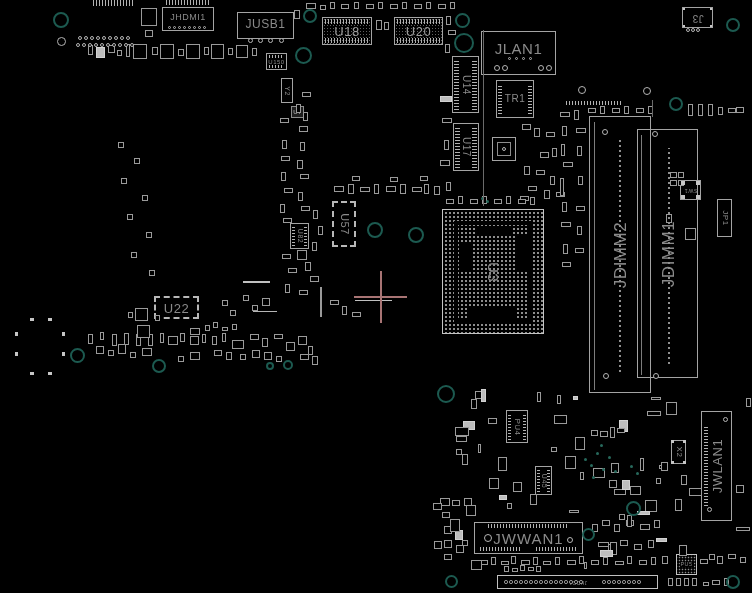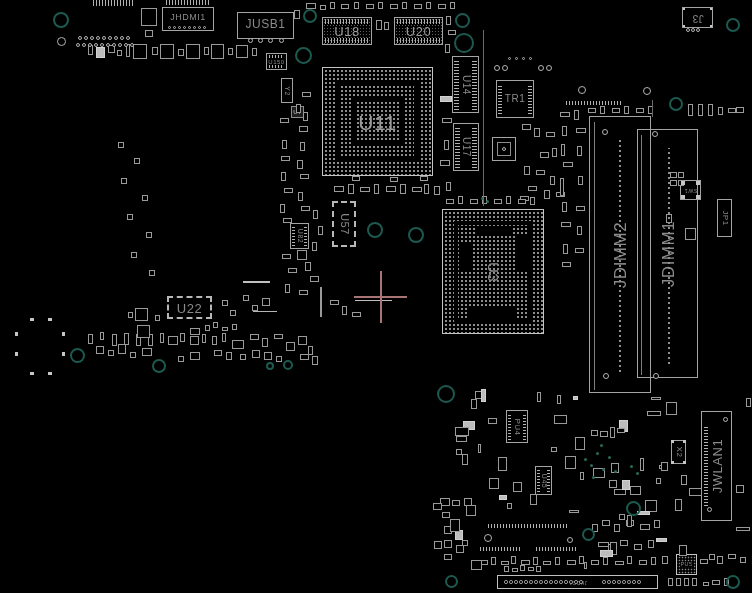--- a/index.html
+++ b/index.html
@@ -60,37 +60,35 @@
     <div class="pins h" style="left:2px;right:2px;top:1px;height:5px;"></div>
     <div class="pins h" style="left:2px;right:2px;bottom:1px;height:5px;"></div>
     <span class="lbl" style="font-size:13px;color:#999;">U18</span>
   </div>
   <div class="cmp qfp" style="left:394px;top:17px;width:49px;height:28px;">
     <div class="pins h" style="left:2px;right:2px;top:1px;height:5px;"></div>
     <div class="pins h" style="left:2px;right:2px;bottom:1px;height:5px;"></div>
     <span class="lbl" style="font-size:13px;color:#999;">U20</span>
   </div>
 
-  <div class="cmp bga" style="left:322px;top:67px;width:111px;height:109px;">
-    <div class="ring" style="left:13px;top:13px;right:13px;bottom:13px;border-width:5px;"></div>
-    <div class="ring" style="left:29px;top:29px;right:29px;bottom:29px;border-width:4px;"></div>
-    <span class="lbl" style="font-size:21px;color:#9a9a9a;">U11</span>
-  </div>
 
   <div class="cmp rot90" style="left:452px;top:56px;width:27px;height:57px;">
     <div class="pins v" style="top:2px;bottom:2px;left:1px;width:5px;"></div>
     <div class="pins v" style="top:2px;bottom:2px;right:1px;width:5px;"></div>
     <span class="lbl" style="font-size:10px;">U14</span>
   </div>
   <div class="cmp rot90" style="left:453px;top:123px;width:26px;height:48px;">
     <div class="pins v" style="top:2px;bottom:2px;left:1px;width:5px;"></div>
     <div class="pins v" style="top:2px;bottom:2px;right:1px;width:5px;"></div>
     <span class="lbl" style="font-size:10px;">U17</span>
   </div>
 
+  <div class="cmp" style="left:481px;top:31px;width:75px;height:44px;">
+    <span class="lbl" style="font-size:15px;top:38%;">JLAN1</span>
+  </div>
   <div class="cmp" style="left:496px;top:80px;width:38px;height:38px;">
     <div class="pins v" style="top:3px;bottom:3px;left:1px;width:4px;"></div>
     <div class="pins v" style="top:3px;bottom:3px;right:1px;width:4px;"></div>
     <span class="lbl" style="font-size:10px;">TR1</span>
   </div>
   <div class="cmp" style="left:492px;top:137px;width:24px;height:24px;">
     <div class="ring" style="left:4px;top:4px;right:4px;bottom:4px;border-width:1px;border-color:#8d8d8d;"></div>
   </div>
   <div class="cmp rot180" style="left:682px;top:7px;width:31px;height:21px;">
     <span class="lbl" style="font-size:10px;">J3</span>
@@ -121,40 +119,43 @@
 
   <div class="cmp bga" style="left:442px;top:209px;width:102px;height:125px;">
     <div class="ring" style="left:11px;top:11px;right:11px;bottom:11px;border-width:4px;"></div>
     <div class="patch" style="left:17px;top:32px;width:12px;height:28px;"></div>
     <div class="patch" style="left:74px;top:24px;width:12px;height:38px;"></div>
     <div class="patch" style="left:26px;top:98px;width:48px;height:11px;"></div>
     <div class="patch" style="left:32px;top:16px;width:36px;height:8px;"></div>
     <span class="lbl rot90-lbl" style="font-size:15px;transform:translate(-50%,-50%) rotate(90deg);">U3</span>
   </div>
 
-  <div class="cmp dashed" style="left:167px;top:296px;width:45px;height:23px;">
+  <div class="cmp dashed" style="left:154px;top:296px;width:45px;height:23px;">
     <span class="lbl" style="font-size:13px;">U22</span>
   </div>
 
   <div class="cmp rot90" style="left:506px;top:410px;width:22px;height:33px;">
     <div class="pins v" style="top:2px;bottom:2px;left:1px;width:3px;"></div>
     <div class="pins v" style="top:2px;bottom:2px;right:1px;width:3px;"></div>
     <span class="lbl" style="font-size:8px;">PU4</span>
   </div>
   <div class="cmp rot90" style="left:535px;top:466px;width:17px;height:29px;">
     <div class="pins v" style="top:2px;bottom:2px;left:1px;width:3px;"></div>
     <div class="pins v" style="top:2px;bottom:2px;right:1px;width:3px;"></div>
     <span class="lbl" style="font-size:7px;">U45</span>
   </div>
   <div class="cmp rot90" style="left:671px;top:440px;width:15px;height:24px;">
     <span class="lbl" style="font-size:8px;">X2</span>
   </div>
   <div class="cmp rot270" style="left:701px;top:411px;width:31px;height:110px;">
     <div class="pins v" style="left:2px;top:14px;bottom:14px;width:4px;"></div>
     <span class="lbl" style="font-size:13px;">JWLAN1</span>
+  </div>
+  <div class="cmp" style="left:474px;top:522px;width:109px;height:32px;">
+    <span class="lbl" style="font-size:15px;letter-spacing:1px;">JWWAN1</span>
   </div>
   <div class="cmp bga" style="left:676px;top:554px;width:21px;height:21px;background-size:3px 3px;">
     <span class="lbl" style="font-size:5.5px;background:#000;padding:0 1px;">PU5</span>
   </div>
   <div class="cmp" style="left:497px;top:575px;width:161px;height:14px;border-color:#c0c0c0;">
     <span class="lbl rot180-lbl" style="font-size:5px;background:#000;padding:0 2px;transform:translate(-50%,-50%) rotate(180deg);">JHDD1</span>
   </div>
 
   <div id="gen">
       <div class="part" style="left: 88px; top: 45px; width: 5px; height: 10px;"></div>

